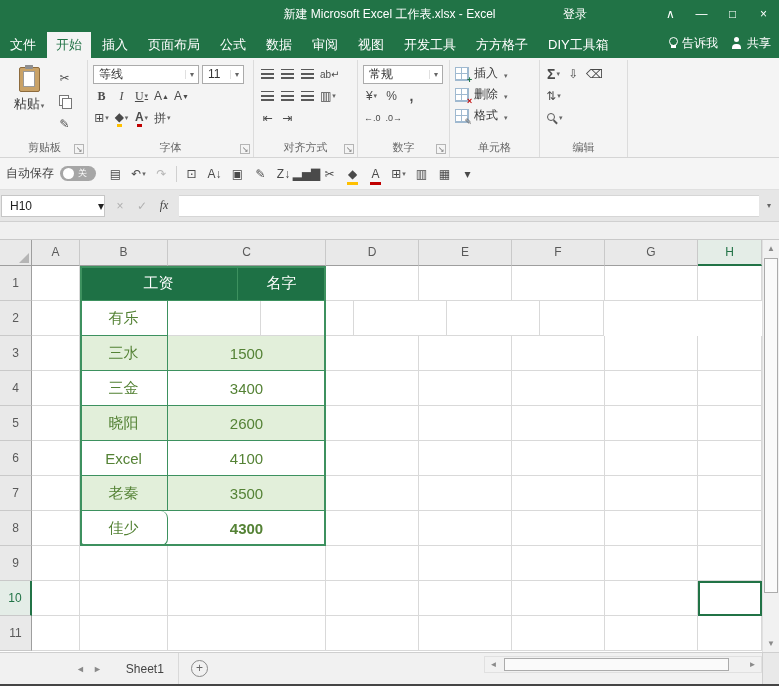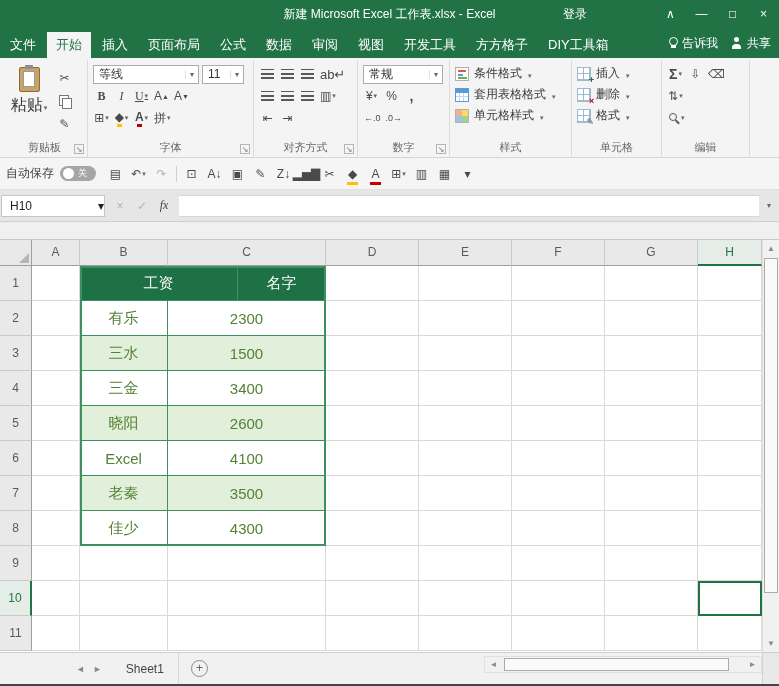--- a/index.html
+++ b/index.html
@@ -192,21 +192,21 @@
   <div class="ribbon">
 
     <div class="rgroup" style="width:86px;display:flex;">
       <div class="pastecol">
         <span class="clipico">
             <i class="clip"></i>
             <i class="board" style="position:absolute;inset:0;background:#c9a267;border:1px solid #8d6b3d;border-radius:2px;"></i>
             <i class="page" style="position:absolute;left:4px;top:4px;width:12px;height:16px;background:#fff;border:1px solid #9a9a9a;"></i>
             <i style="position:absolute;top:-2px;left:6px;width:8px;height:4px;background:#8f8f8f;border-radius:1px;"></i>
           </span>
-        <span class="dda" style="font-size:16px;color:#3a3a3a;text-align:right;">粘贴</span>
+        <span class="dda" style="font-size:13px;color:#3a3a3a;text-align:right;">粘贴</span>
       </div>
       <div class="clipmini">
         <span class="rbtn">✂</span>
         <span class="rbtn">
             <i class="copyico"></i>
           </span>
         <span class="rbtn">
             <span>✎</span>
           </span>
       </div>
@@ -256,21 +256,21 @@
       <div class="rrow">
         <span class="rbtn">
             <i class="lines"></i>
           </span>
         <span class="rbtn">
             <i class="lines"></i>
           </span>
         <span class="rbtn">
             <i class="lines"></i>
           </span>
-        <span class="rbtn" style="font-size:13px;">ab↵</span>
+        <span class="rbtn" style="font-size:10px;">ab↵</span>
       </div>
       <div class="rrow">
         <span class="rbtn">
             <i class="lines"></i>
           </span>
         <span class="rbtn">
             <i class="lines"></i>
           </span>
         <span class="rbtn">
             <i class="lines"></i>
@@ -298,40 +298,20 @@
         <span class="rbtn" style="font-weight:bold;font-size:14px;">,</span>
       </div>
       <div class="rrow">
         <span class="rbtn" style="font-size:9px;">←.0</span>
         <span class="rbtn" style="font-size:9px;">.0→</span>
       </div>
       <div class="glabel">数字</div>
       <span class="launcher"></span>
     </div>
 
-    <div class="rgroup" style="width:122px;">
-      <div id="styles-items">
-          <div class="stylebtn">
-            <i class="ic ic-cf"></i>
-            <span>条件格式</span>
-            <span class="dda"></span>
-          </div>
-          <div class="stylebtn">
-            <i class="ic ic-table"></i>
-            <span>套用表格格式</span>
-            <span class="dda"></span>
-          </div>
-          <div class="stylebtn">
-            <i class="ic ic-styles"></i>
-            <span>单元格样式</span>
-            <span class="dda"></span>
-          </div>
-        </div>
-      <div class="glabel">样式</div>
-    </div>
 
     <div class="rgroup" style="width:90px;">
       <div id="cells-items">
           <div class="stylebtn">
             <i class="ic ic-cells">
               <span class="badge" style="color: rgb(33, 115, 70);">+</span>
             </i>
             <span>插入</span>
             <span class="dda"></span>
           </div>
@@ -471,21 +451,20 @@
           <div class="cell" style="width: 93px;"></div>
           <div class="cell" style="width: 93px;"></div>
           <div class="cell" style="width: 93px;"></div>
           <div class="cell" style="width: 93px;"></div>
           <div class="cell" style="width: 64px;"></div>
         </div>
         <div class="grow">
           <div class="rhead">2</div>
           <div class="cell" style="width: 48px;"></div>
           <div class="cell tcell" style="width: 88px;">有乐</div>
-          <div class="cell tcell" style="width: 158px;">2300</div>
           <div class="cell" style="width: 93px;"></div>
           <div class="cell" style="width: 93px;"></div>
           <div class="cell" style="width: 93px;"></div>
           <div class="cell" style="width: 93px;"></div>
           <div class="cell" style="width: 64px;"></div>
         </div>
         <div class="grow">
           <div class="rhead">3</div>
           <div class="cell" style="width: 48px;"></div>
           <div class="cell tcell band" style="width: 88px;">三水</div>
@@ -536,22 +515,22 @@
           <div class="cell tcell band" style="width: 158px;">3500</div>
           <div class="cell" style="width: 93px;"></div>
           <div class="cell" style="width: 93px;"></div>
           <div class="cell" style="width: 93px;"></div>
           <div class="cell" style="width: 93px;"></div>
           <div class="cell" style="width: 64px;"></div>
         </div>
         <div class="grow">
           <div class="rhead">8</div>
           <div class="cell" style="width: 48px;"></div>
-          <div class="cell tcell" style="width: 88px;">佳少</div>
-          <div class="cell tcell" style="width: 158px;">4300</div>
+          <div class="cell tcell" style="width: 88px; border-radius: 7px;">佳少</div>
+          <div class="cell tcell" style="width: 158px; font-weight: bold;">4300</div>
           <div class="cell" style="width: 93px;"></div>
           <div class="cell" style="width: 93px;"></div>
           <div class="cell" style="width: 93px;"></div>
           <div class="cell" style="width: 93px;"></div>
           <div class="cell" style="width: 64px;"></div>
         </div>
         <div class="grow">
           <div class="rhead">9</div>
           <div class="cell" style="width: 48px;"></div>
           <div class="cell" style="width: 88px;"></div>

